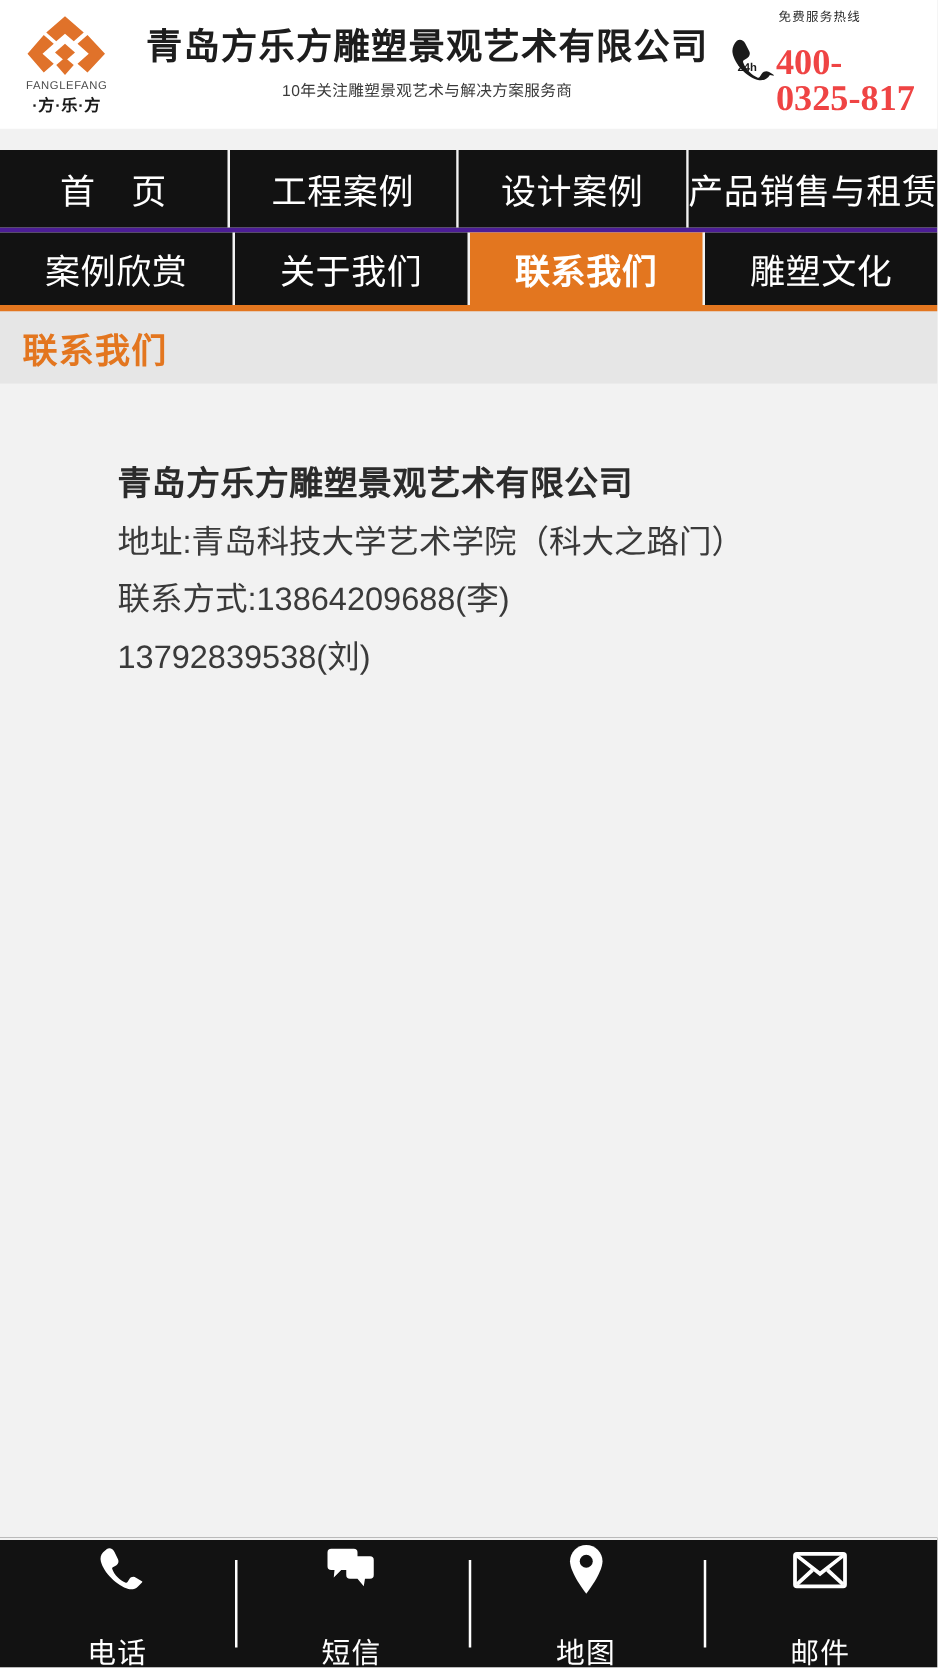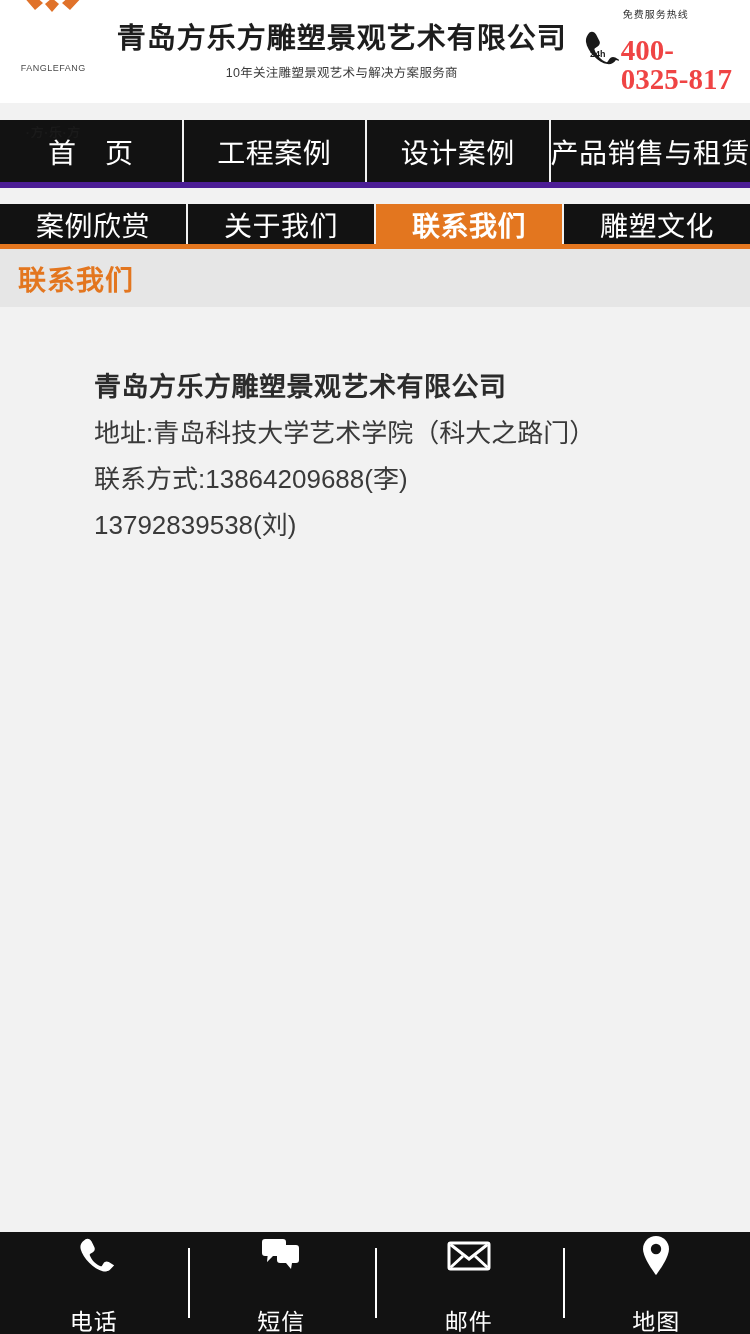--- a/index.html
+++ b/index.html
@@ -30,21 +30,20 @@
     position: relative;
   }
   .logo-block {
     width: 128px;
     height: 100%;
     display: flex;
     flex-direction: column;
     align-items: center;
     justify-content: center;
     padding-top: 2px;
-    gap: 48px;
   }
   .logo-mark {
     width: 64px;
     height: 50px;
     display: block;
   }
   .logo-en {
     font-size: 9px;
     letter-spacing: 0.5px;
     color: #4a4a4a;
@@ -128,21 +127,21 @@
   
   .nav {
     flex: 0 0 auto;
     background: #f2f2f2;
   }
   .nav-row {
     display: flex;
     width: 750px;
     height: 62px;
   }
-  .nav-row + .nav-row { border-top: 6px solid #4c1d95; align-items: flex-end; }
+  .nav-row + .nav-row { border-top: 4px solid #4c1d95; }
   .nav-item {
     flex: 1 1 0;
     background: #121212;
     color: #ffffff;
     display: flex;
     align-items: center;
     justify-content: center;
     font-size: 28px;
     letter-spacing: 0.5px;
     border-right: 2px solid #f2f2f2;
@@ -321,33 +320,33 @@
         <svg width="42" height="38" viewBox="0 0 42 38" xmlns="http://www.w3.org/2000/svg">
           <path fill="#ffffff" d="M20 8h16a3 3 0 0 1 3 3v12a3 3 0 0 1-3 3h-4l-1 6-5-6h-6a3 3 0 0 1-3-3V11a3 3 0 0 1 3-3z"></path>
           <path fill="#ffffff" d="M5 2h18a3 3 0 0 1 3 3v11a3 3 0 0 1-3 3H13l-6 6 .6-6H5a3 3 0 0 1-3-3V5a3 3 0 0 1 3-3z"></path>
         </svg>
       </span>
       <span class="bb-label">短信</span>
     </div>
 
     <div class="bb-item">
       <span class="bb-icon">
+        <svg width="32" height="42" viewBox="0 0 32 42" xmlns="http://www.w3.org/2000/svg">
+          <path fill="#ffffff" d="M16 1C8.8 1 3 6.8 3 14c0 9.5 13 26 13 26s13-16.5 13-26c0-7.2-5.8-13-13-13z"></path>
+          <circle cx="16" cy="14" r="5.2" fill="#121212"></circle>
+        </svg>
+      </span>
+      <span class="bb-label">地图</span>
+    </div>
+
+    <div class="bb-item">
+      <span class="bb-icon">
         <svg width="44" height="32" viewBox="0 0 44 32" xmlns="http://www.w3.org/2000/svg">
           <rect x="2" y="3" width="40" height="26" rx="1.5" fill="none" stroke="#ffffff" stroke-width="3"></rect>
           <path d="M3.5 4.5 L22 19 L40.5 4.5" fill="none" stroke="#ffffff" stroke-width="3"></path>
           <path d="M3.5 27.5 L16 16 M40.5 27.5 L28 16" fill="none" stroke="#ffffff" stroke-width="3"></path>
         </svg>
       </span>
       <span class="bb-label">邮件</span>
     </div>
 
-    <div class="bb-item">
-      <span class="bb-icon">
-        <svg width="32" height="42" viewBox="0 0 32 42" xmlns="http://www.w3.org/2000/svg">
-          <path fill="#ffffff" d="M16 1C8.8 1 3 6.8 3 14c0 9.5 13 26 13 26s13-16.5 13-26c0-7.2-5.8-13-13-13z"></path>
-          <circle cx="16" cy="14" r="5.2" fill="#121212"></circle>
-        </svg>
-      </span>
-      <span class="bb-label">地图</span>
-    </div>
-
   </div>
 </div>
 
 </body></html>

